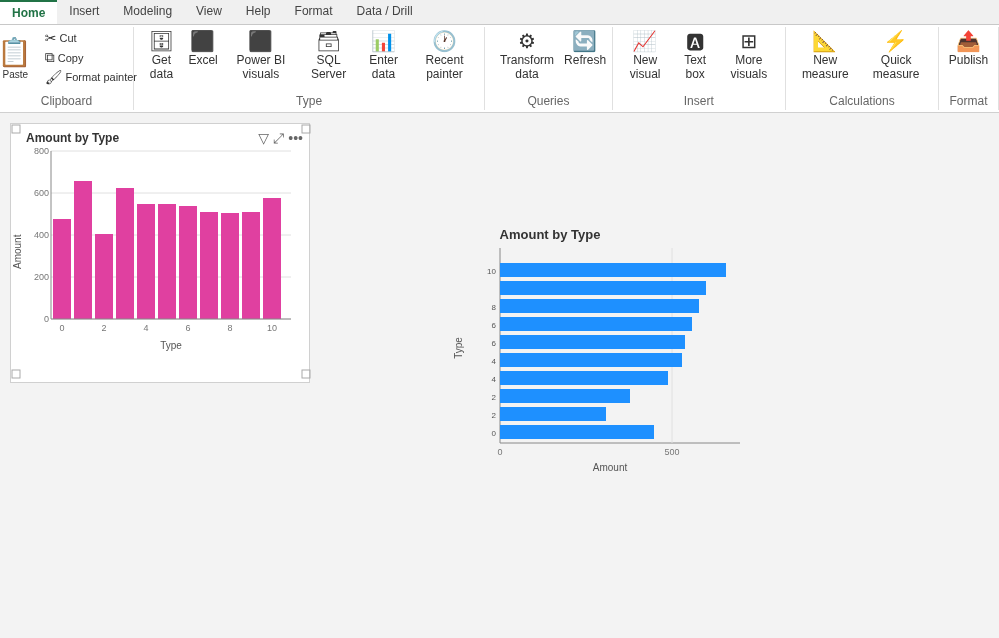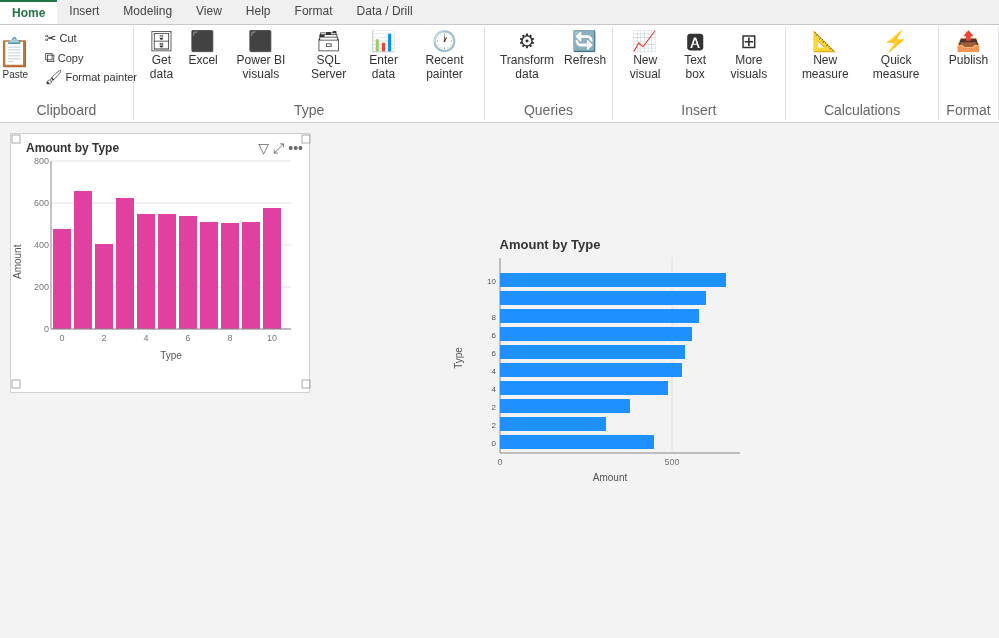--- a/index.html
+++ b/index.html
@@ -6,21 +6,21 @@
     body { font-family: 'Segoe UI', Arial, sans-serif; font-size: 12px; background: #f3f3f3; overflow: hidden; }
 
     
     .ribbon { background: white; border-bottom: 1px solid #d0d0d0; user-select: none; }
     .ribbon-tabs { display: flex; background: #f0f0f0; border-bottom: 1px solid #c8c8c8; }
     .ribbon-tab { padding: 4px 12px; font-size: 12px; cursor: pointer; color: #444; }
     .ribbon-tab.active { background: white; color: #217346; border-top: 2px solid #217346; font-weight: 600; }
 
     .ribbon-body { display: flex; align-items: stretch; padding: 2px 0; background: white; }
     .ribbon-group { display: flex; flex-direction: column; align-items: center; border-right: 1px solid #e0e0e0; padding: 2px 6px; min-width: 60px; }
-    .ribbon-group-label { font-size: 14px; color: #666; margin-top: 16px; }
+    .ribbon-group-label { font-size: 12px; color: #666; margin-top: 8px; }
     .ribbon-group-items { display: flex; flex-direction: row; align-items: flex-start; gap: 2px; flex: 1; }
 
     .ribbon-btn { display: flex; flex-direction: column; align-items: center; justify-content: flex-start; padding: 2px 4px; cursor: pointer; border-radius: 3px; min-width: 36px; font-size: 10px; color: #333; text-align: center; gap: 2px; }
     .ribbon-btn .icon { font-size: 20px; line-height: 1; }
     .ribbon-btn .label { font-size: 12px; line-height: 1.2; }
 
     .ribbon-btn-small { display: flex; flex-direction: row; align-items: center; padding: 1px 4px; cursor: pointer; border-radius: 3px; font-size: 11px; color: #333; gap: 3px; white-space: nowrap; }
     .ribbon-btn-small .icon { font-size: 14px; }
 
     .ribbon-clipboard { display: flex; flex-direction: row; align-items: stretch; gap: 2px; }

